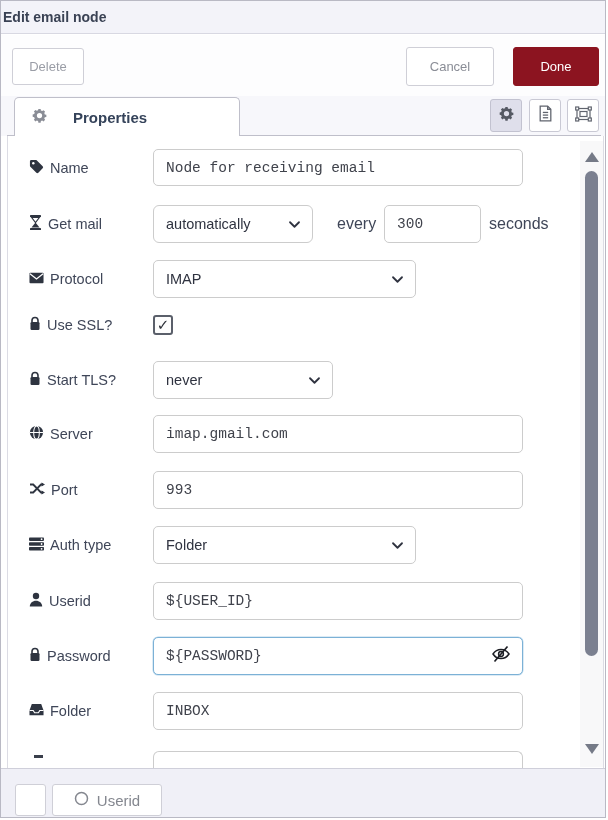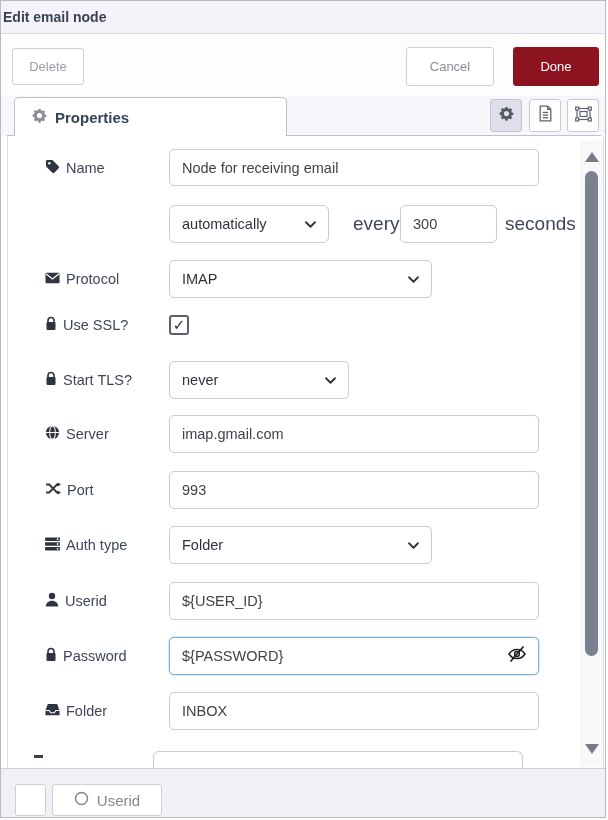--- a/index.html
+++ b/index.html
@@ -35,66 +35,66 @@
 
   
   .tab-strip{
     position:absolute; left:0; top:95px; width:100%; height:40px;
     background:#f7f7fb;
   }
   .tab-strip .strip-border{
     position:absolute; left:6px; right:4px; bottom:0; height:1px; background:#bfbfca;
   }
   .tab-active{
-    position:absolute; left:13px; top:1px; width:273px; height:39px;
+    position:absolute; left:13px; top:1px; width:226px; height:39px;
     background:#fff; border:1px solid #bfbfca; border-bottom:none;
     border-radius:5px 5px 0 0;
-    display:flex; align-items:center; gap:8px; padding-left:17px;
+    display:flex; align-items:center; gap:26px; padding-left:17px;
     font-size:15px; font-weight:bold; color:#35435a; z-index:2; cursor:pointer;
   }
   .icon-btn{
     position:absolute; top:3px; width:32px; height:33px;
     background:#fff; border:1px solid #c9c9d4; border-radius:3px;
     display:flex; align-items:center; justify-content:center; cursor:pointer;
   }
   .icon-btn.selected{ background:#dfdfeb; border-color:#c2c2d0; }
   .ib-gear{ left:489px; } .ib-doc{ left:528px; } .ib-group{ left:566px; }
 
   
   .form-panel{
     position:absolute; left:0; top:135px; width:100%; height:632px; background:#fff;
   }
   .panel-edge-l{ position:absolute; left:6px; top:0; bottom:0; width:1px; background:#dcdce4; }
   .panel-edge-r{ position:absolute; left:602px; top:0; bottom:0; width:1px; background:#dcdce4; }
 
-  .frow{ position:absolute; left:16px; width:575px; }
+  .frow{ position:absolute; left:0; width:575px; }
   .flabel{
     position:absolute; left:28px; top:0; height:100%; width:120px;
     display:flex; align-items:center; gap:6px;
     font-size:14.5px; color:#3f4658;
   }
   .flabel svg{ flex:0 0 auto; }
 
   .tinput{
     position:absolute; left:152px; top:0; height:37px; width:370px;
     border:1px solid #ccc; border-radius:5px; background:#fff;
-    font-family:Liberation Sans, sans-serif;
+    font-family:Liberation Mono, monospace;
     font-size:14.5px; color:#40434c; padding:0 12px; outline:none;
   }
   .tinput.focused{ border-color:#7cb1d6; box-shadow:0 0 0 0.5px #b9d7ec; }
 
   .fselect{
     position:absolute; left:152px; top:0; height:38px;
     border:1px solid #ccc; border-radius:5px; background:#fff;
     display:flex; align-items:center; padding:0 12px;
     font-size:14.5px; color:#2f3340; cursor:pointer;
   }
   .fselect .chev{ position:absolute; right:11px; top:50%; transform:translateY(-50%); }
 
-  .inline-text{ position:absolute; font-size:19px; color:#3f4658; top:0; height:38px; display:flex; align-items:center; }
+  .inline-text{ position:absolute; font-size:16px; color:#3f4658; top:0; height:38px; display:flex; align-items:center; }
 
   .checkbox{
     position:absolute; left:152px; top:2px; width:20px; height:20px;
     border:2px solid #5a5f6a; border-radius:3px; background:#fdfdfd;
     display:flex; align-items:center; justify-content:center; cursor:pointer;
   }
   .checkbox .mark{ font-size:15px; font-weight:bold; color:#2c3038; line-height:1; margin-top:-1px;}
 
   .eye-btn{
     position:absolute; left:487px; top:7px; width:26px; height:24px;
@@ -201,20 +201,31 @@
               <path d="M1 2.5A1.5 1.5 0 0 1 2.5 1h4.6c.4 0 .8.16 1.06.44l6.4 6.4a1.5 1.5 0 0 1 0 2.12l-4.6 4.6a1.5 1.5 0 0 1-2.12 0l-6.4-6.4A1.5 1.5 0 0 1 1 7.1z"></path>
               <circle cx="4.6" cy="4.6" r="1.3" fill="#fff"></circle>
             </svg>
         </span>
         <span>Name</span>
       </div>
       <input class="tinput" type="text" value="Node for receiving email" style="">
     </div>
 
     <div class="frow" style="top:69px; height:38px;">
+      <div class="flabel">
+        <span>
+          <svg width="13" height="15" viewBox="0 0 12 15" fill="#2e3440">
+              <rect x="0.5" y="0" width="11" height="2" rx="0.6"></rect>
+              <rect x="0.5" y="13" width="11" height="2" rx="0.6"></rect>
+              <path d="M2 2.4h8L6 7.5z" fill="none" stroke="#2e3440" stroke-width="1.1"></path>
+              <path d="M6 7.5l4 5.1H2z"></path>
+            </svg>
+        </span>
+        <span>Get mail</span>
+      </div>
       <div class="fselect" style="width:160px;border-radius:6px;">
         <span>automatically</span>
         <span class="chev">
           <svg width="13" height="9" viewBox="0 0 14 10" fill="none" stroke="#2f3340" stroke-width="2" stroke-linecap="round" stroke-linejoin="round">
               <polyline points="2,2.5 7,7.5 12,2.5"></polyline>
             </svg>
         </span>
       </div>
       <span class="inline-text" style="left:336px;">every</span>
       <input class="tinput" style="left: 383px; width: 97px; height: 38px;" type="text" value="300">

